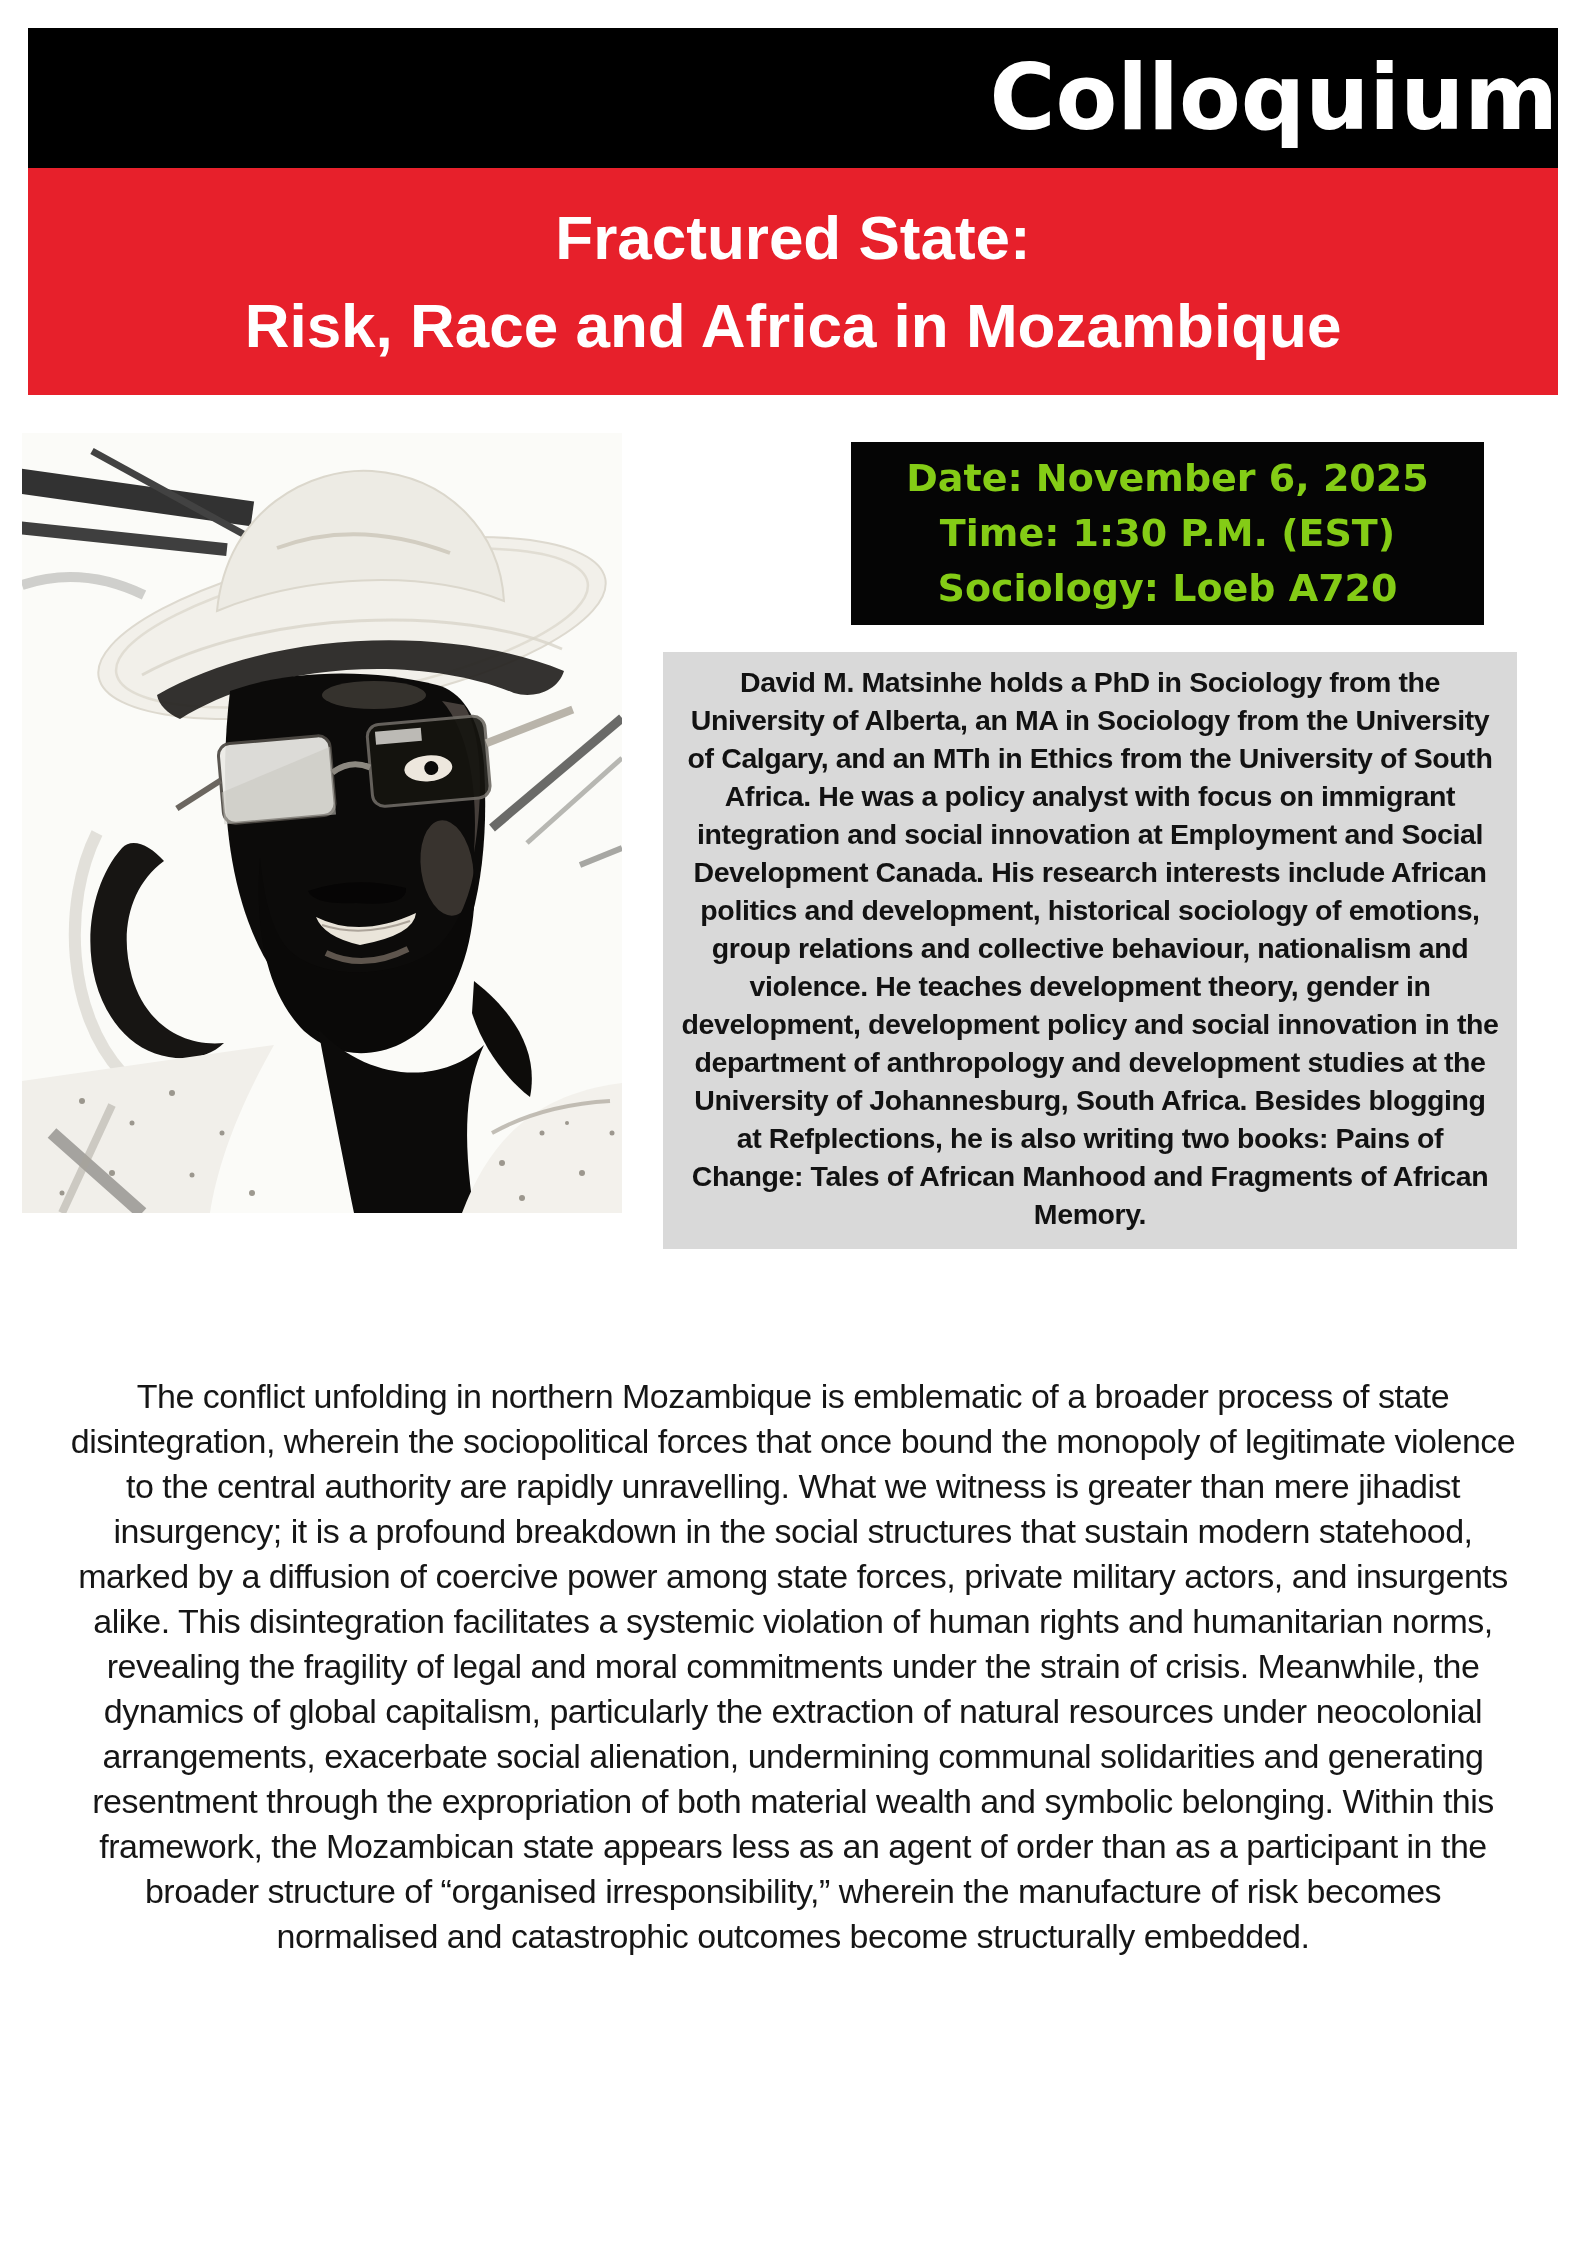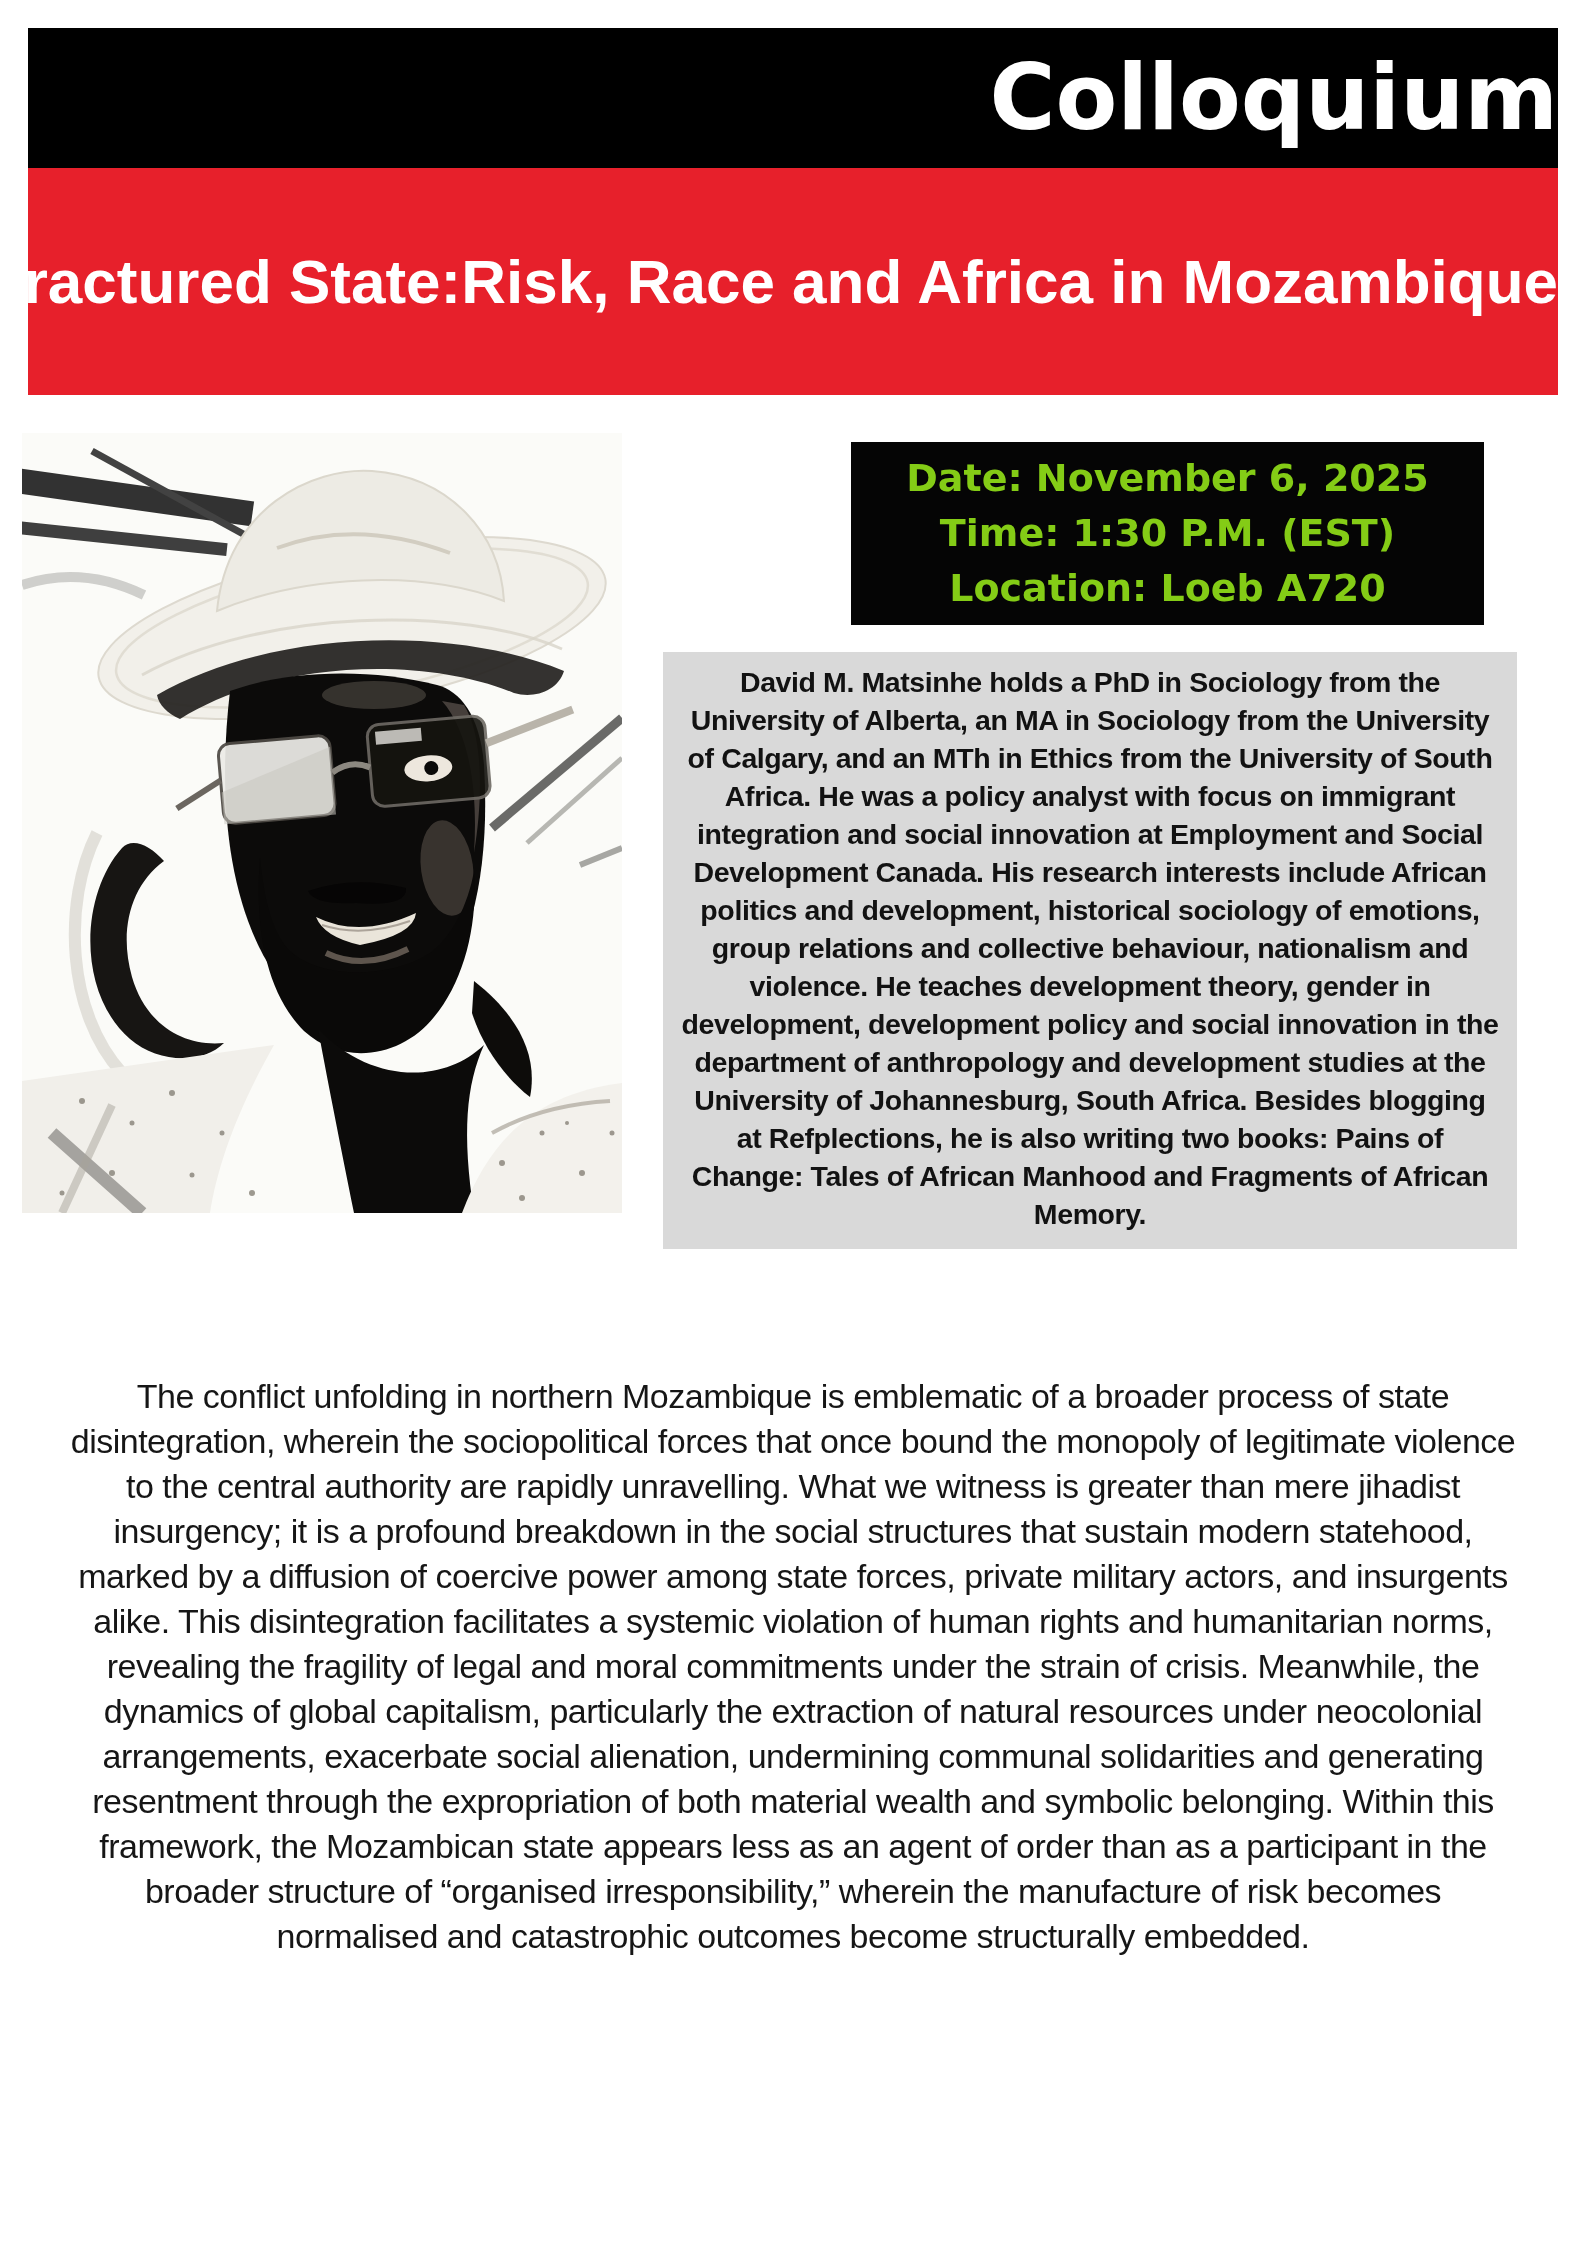--- a/index.html
+++ b/index.html
@@ -5,21 +5,21 @@
   html,body{margin:0;padding:0;background:#ffffff;}
   .page{position:relative;width:1587px;height:2245px;background:#ffffff;overflow:hidden;
         font-family:"Liberation Sans",sans-serif;}
 
   .header-bar{position:absolute;left:28px;top:28px;width:1530px;height:140px;background:#000;
               display:flex;align-items:center;justify-content:flex-end;}
   .header-bar .title{color:#fff;font-family:"DejaVu Sans",sans-serif;font-weight:bold;
                      font-size:90px;letter-spacing:0;line-height:1;}
 
   .red-banner{position:absolute;left:28px;top:168px;width:1530px;height:227px;background:#E7202B;
-              display:flex;flex-direction:row;align-items:center;justify-content:flex-end;}
+              display:flex;flex-direction:column;align-items:center;justify-content:center;}
   .red-banner .sub{color:#fff;font-family:"Liberation Sans",sans-serif;font-weight:bold;
                    font-size:62px;line-height:88px;text-align:center;white-space:nowrap;}
 
   .photo{position:absolute;left:22px;top:433px;width:600px;height:780px;}
   .photo svg{display:block;width:100%;height:100%;}
 
   .date-box{position:absolute;left:851px;top:442px;width:633px;height:183px;background:#050505;
             display:flex;flex-direction:column;align-items:center;justify-content:center;}
   .date-box .line{color:#84cc16;font-family:"DejaVu Sans",sans-serif;font-weight:bold;
                   font-size:38px;line-height:55px;white-space:nowrap;}
@@ -122,21 +122,21 @@
         <circle cx="590" cy="700" r="2.5"></circle>
           <circle cx="500" cy="765" r="3"></circle>
           <circle cx="545" cy="690" r="2"></circle>
       </g>
     </svg>
   </div>
 
   <div class="date-box" style="background-color: rgb(5, 5, 5);">
     <div class="line">Date: November 6, 2025</div>
     <div class="line">Time: 1:30 P.M. (EST)</div>
-    <div class="line">Location: Loeb A720</div>
+    <div class="line">Sociology: Loeb A720</div>
   </div>
 
   <div class="bio-box" style="background-color: rgb(217, 217, 217); margin-top: 14px;">
     <div class="bio">David M. Matsinhe holds a PhD in Sociology from the University of Alberta, an MA in Sociology from the University of Calgary, and an MTh in Ethics from the University of South Africa. He was a policy analyst with focus on immigrant integration and social innovation at Employment and Social Development Canada. His research interests include African politics and development, historical sociology of emotions, group relations and collective behaviour, nationalism and violence. He teaches development theory, gender in development, development policy and social innovation in the department of anthropology and development studies at the University of Johannesburg, South Africa. Besides blogging at Refplections, he is also writing two books: Pains of Change: Tales of African Manhood and Fragments of African Memory.</div>
   </div>
 
   <div class="abstract">The conflict unfolding in northern Mozambique is emblematic of a broader process of state disintegration, wherein the sociopolitical forces that once bound the monopoly of legitimate violence to the central authority are rapidly unravelling. What we witness is greater than mere jihadist insurgency; it is a profound breakdown in the social structures that sustain modern statehood, marked by a diffusion of coercive power among state forces, private military actors, and insurgents alike. This disintegration facilitates a systemic violation of human rights and humanitarian norms, revealing the fragility of legal and moral commitments under the strain of crisis. Meanwhile, the dynamics of global capitalism, particularly the extraction of natural resources under neocolonial arrangements, exacerbate social alienation, undermining communal solidarities and generating resentment through the expropriation of both material wealth and symbolic belonging. Within this framework, the Mozambican state appears less as an agent of order than as a participant in the broader structure of “organised irresponsibility,” wherein the manufacture of risk becomes normalised and catastrophic outcomes become structurally embedded.</div>
 
   <div class="footer">
     

